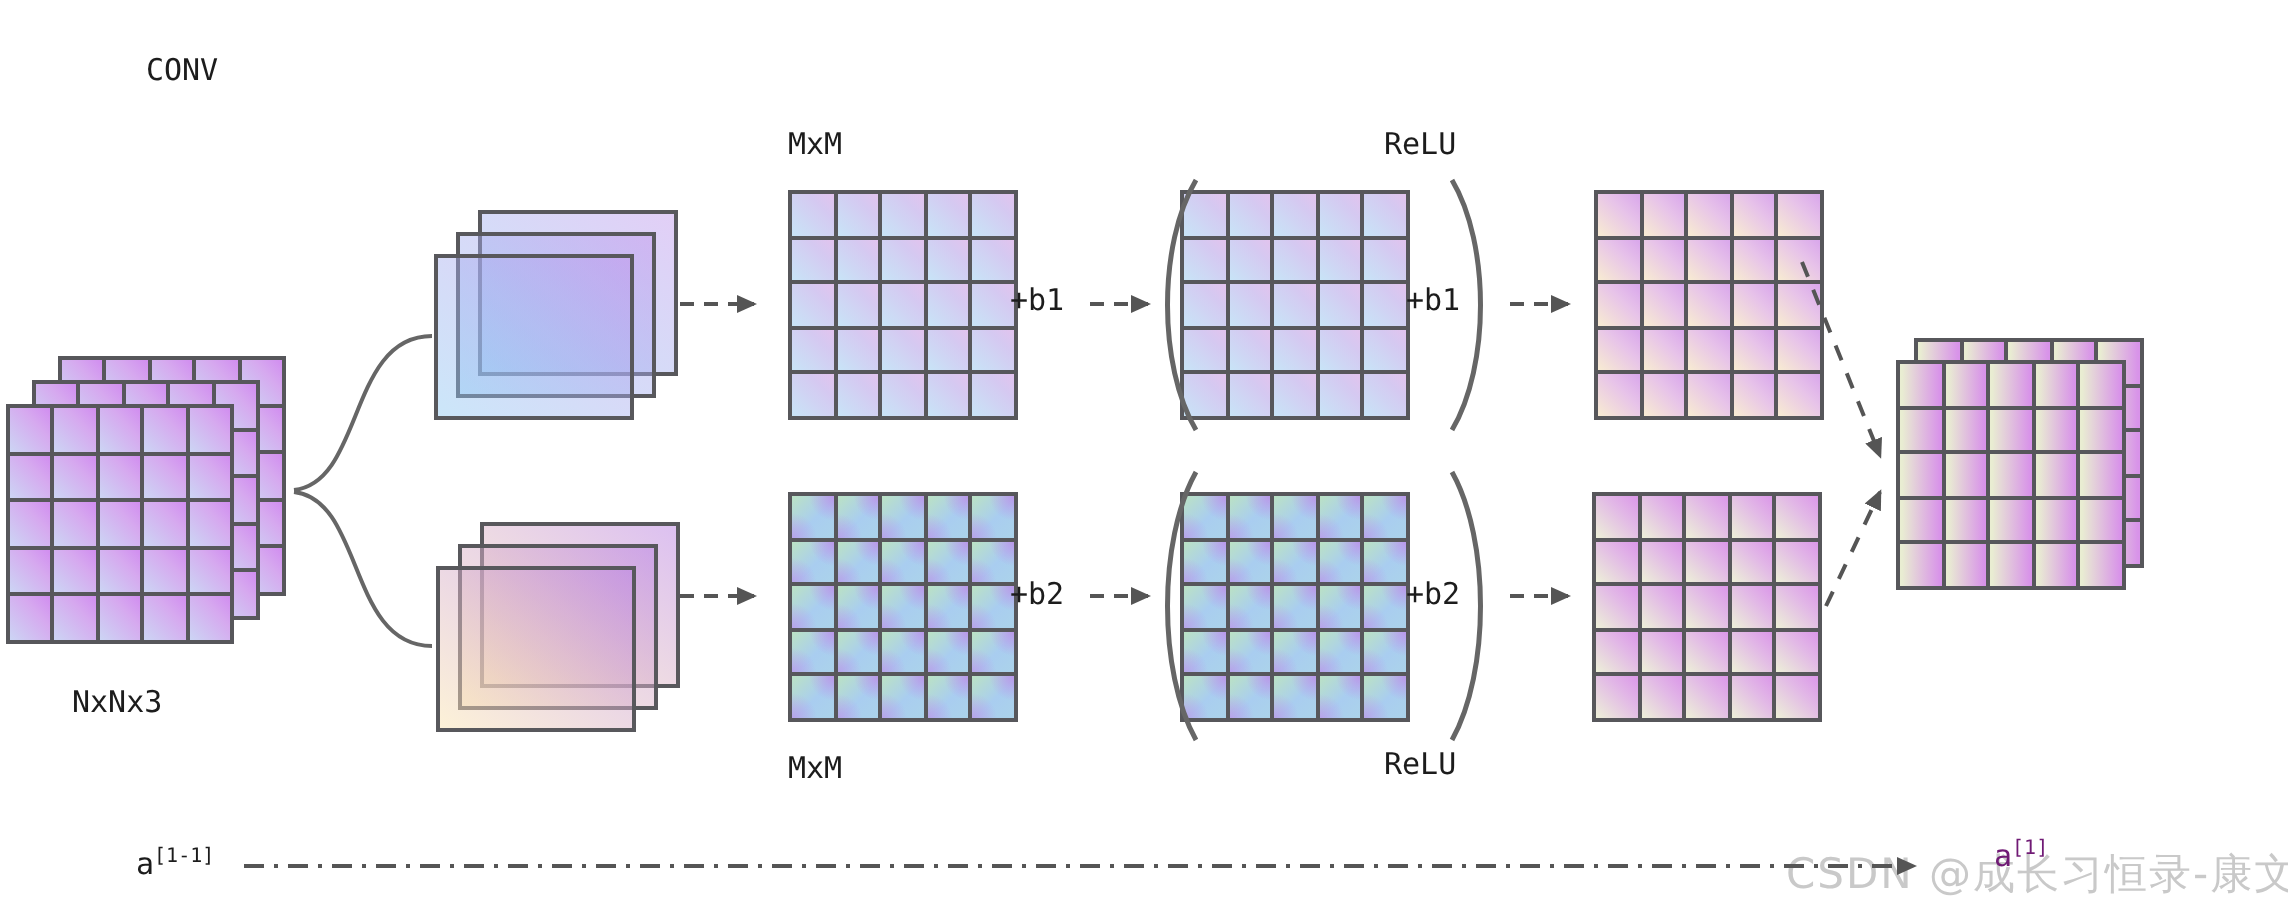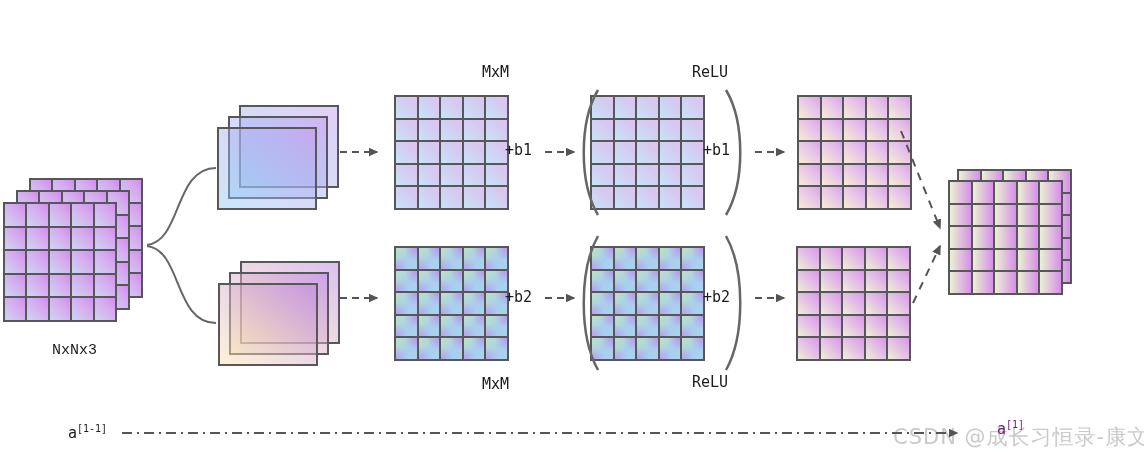--- a/index.html
+++ b/index.html
@@ -38,23 +38,23 @@
   #out-back       {left:957px;top:169px;}
   #out-front      {left:948px;top:180px;}
   
   .filter{position:absolute;width:100px;height:83px;border:2px solid #58585c;box-sizing:border-box;}
   .filter-top{background:linear-gradient(to top right,rgba(140,200,242,0.45),rgba(190,148,236,0.45));}
   .filter-bottom{background:linear-gradient(to top right,rgba(250,228,176,0.5),rgba(186,130,226,0.5));}
   #ftop-back {left:239px;top:105px;} #ftop-mid {left:228px;top:116px;} #ftop-front{left:217px;top:127px;}
   #fbot-back {left:240px;top:261px;} #fbot-mid {left:229px;top:272px;} #fbot-front{left:218px;top:283px;}
   
   .lbl{position:absolute;font-size:15px;color:#1c1c1c;white-space:nowrap;z-index:4;}
-  .ctr{text-align:right;}
+  .ctr{text-align:left;}
   #title{left:38px;top:24px;width:106px;line-height:22px;text-align:center;}
-  #lbl-input{left:52px;top:342px;font-family:Liberation Mono, monospace;}
+  #lbl-input{left:36px;top:342px;}
   #lbl-mxm-top{left:394px;top:63px;width:115px;}
   #lbl-relu-top{left:692px;top:63px;}
   #lbl-mxmx2{left:948px;top:135px;width:118px;}
   #lbl-mxm-bottom{left:394px;top:375px;width:115px;}
   #lbl-relu-bottom{left:692px;top:373px;}
   #bias1-pre{left:505px;top:141px;}
   #bias1-in{left:703px;top:141px;}
   #bias2-pre{left:505px;top:288px;}
   #bias2-in{left:703px;top:288px;}
   .act-lbl sup{font-size:10px;margin-top:48px;}
@@ -68,20 +68,21 @@
   }
   
   #wires{position:absolute;left:0;top:0;z-index:5;pointer-events:none;}
 </style>
 </head>
 <body>
 
 <div class="stage">
 
   <div class="lbl" id="title">
+    <div>CONV</div>
   </div>
 
   <div class="grid" id="input-back">
       <div class="cell cell-input"></div>
       <div class="cell cell-input"></div>
       <div class="cell cell-input"></div>
       <div class="cell cell-input"></div>
       <div class="cell cell-input"></div>
       <div class="cell cell-input"></div>
       <div class="cell cell-input"></div>

